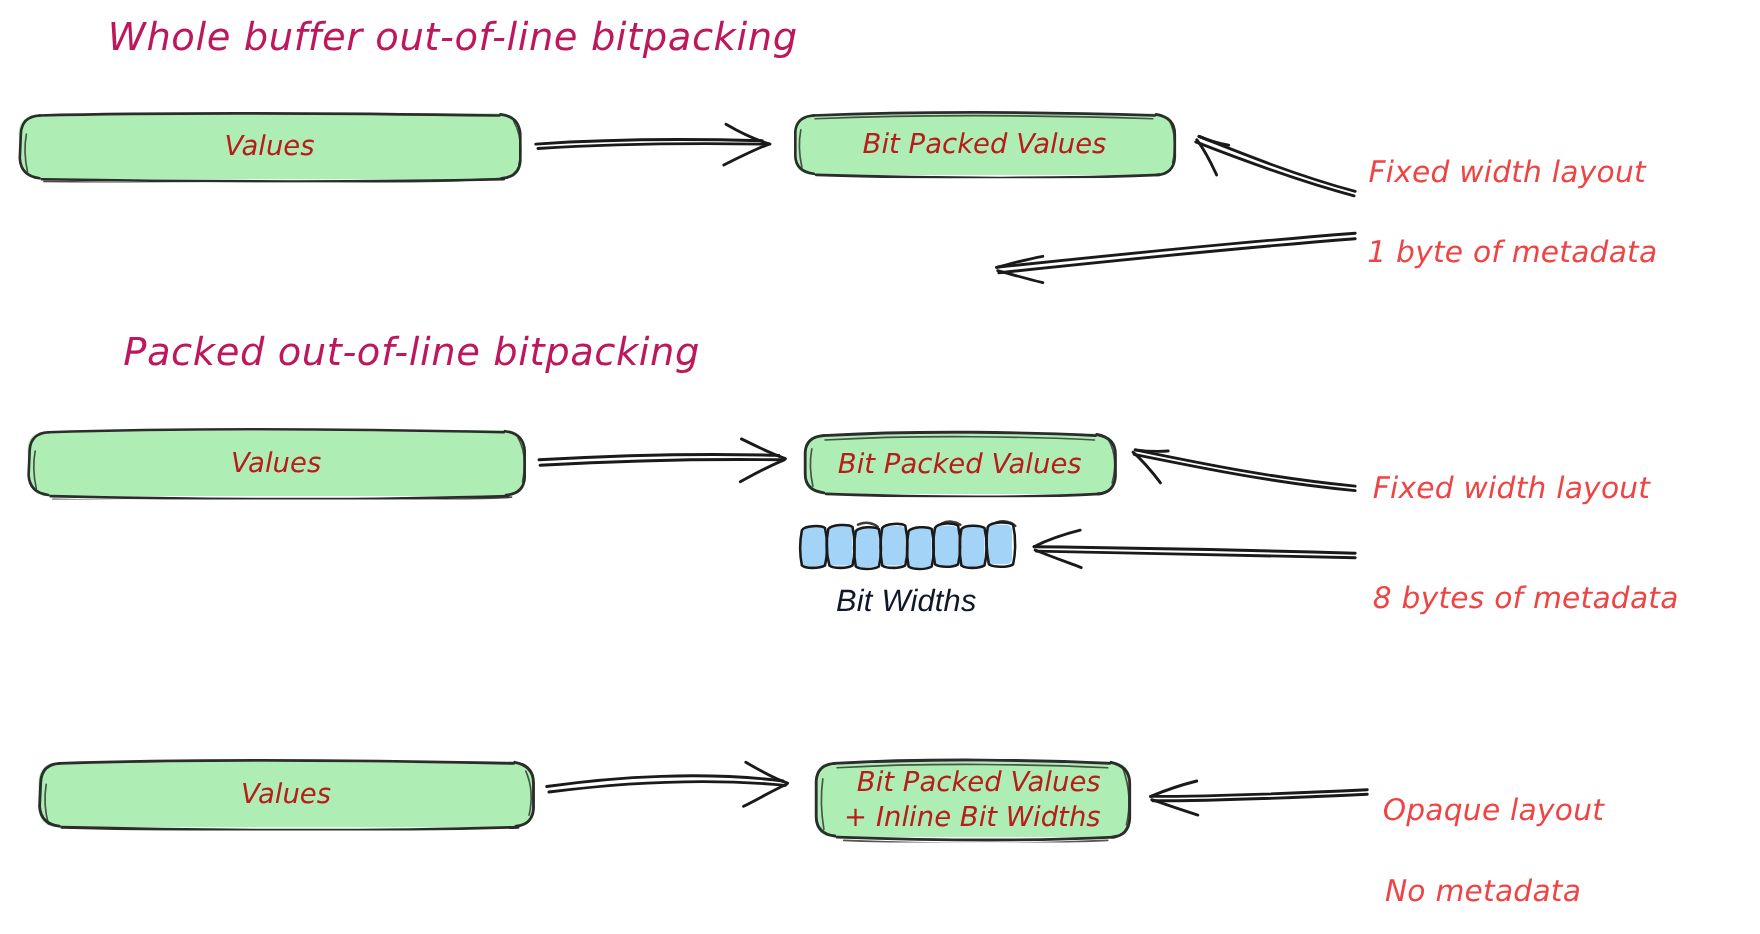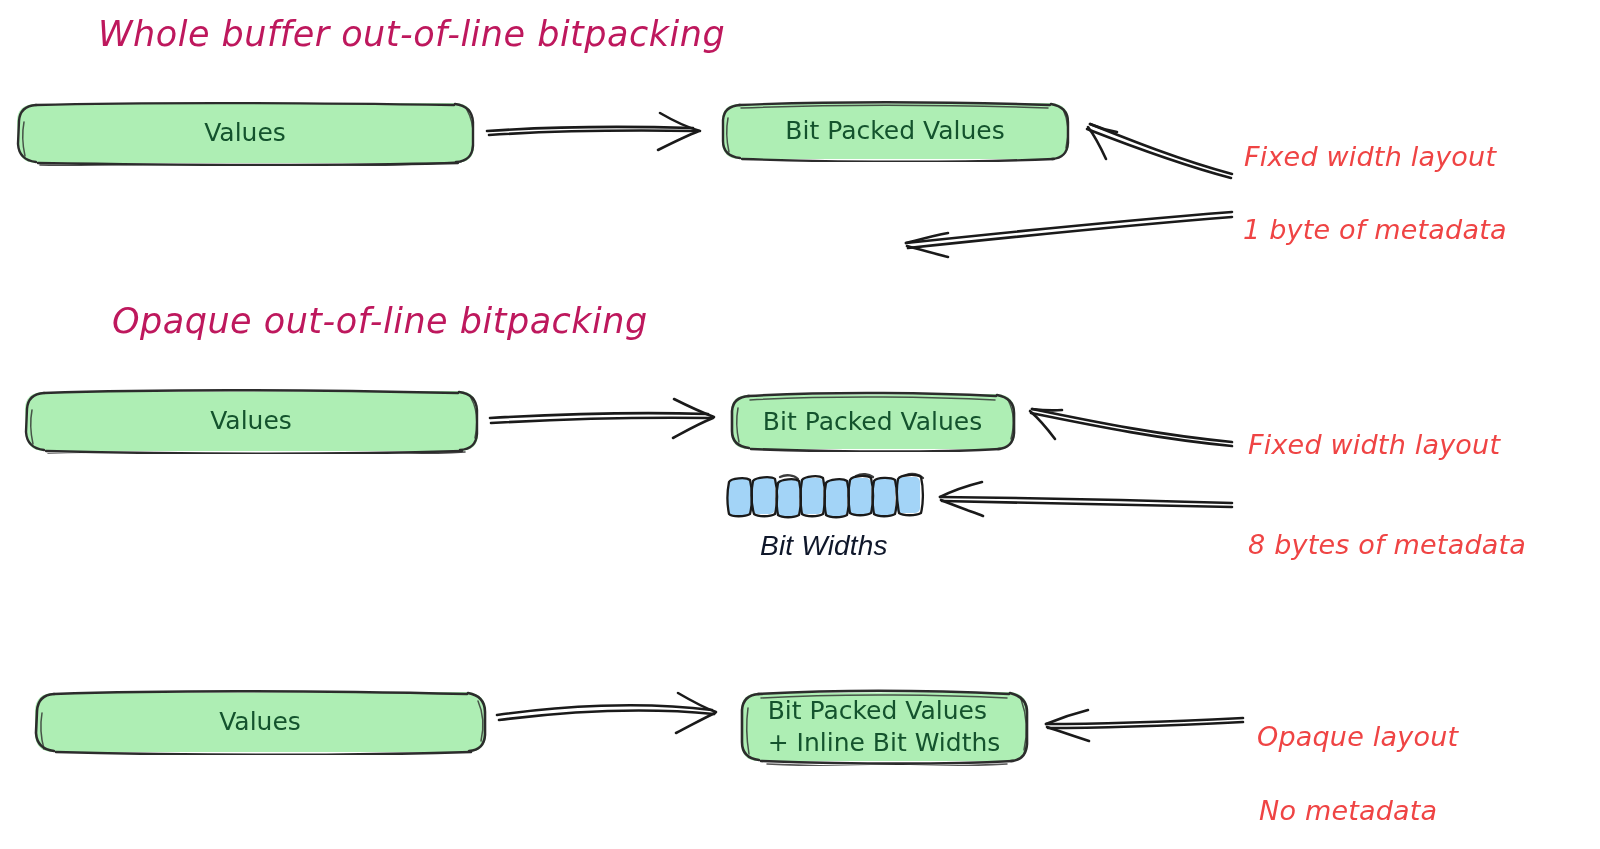--- a/index.html
+++ b/index.html
@@ -38,22 +38,23 @@
     font-size: 35px;
     font-style: italic;
     font-weight: 400;
     color: #be185d;
     letter-spacing: 0.5px;
     margin-left: 34px;
   }
   .boxlabel {
     font-family: "DejaVu Sans", sans-serif;
     font-size: 25px;
-    color: #14532d;
-    text-align: left;
+    font-style: italic;
+    color: #b91c1c;
+    text-align: right;
     line-height: 1.28;
   }
   .annot {
     font-family: "DejaVu Sans", sans-serif;
     font-size: 27px;
     font-style: italic;
     color: #ef4444;
     margin-top: 13px;
   }
   .caption {
@@ -180,21 +181,21 @@
       <path d="M345,9 Q353,26 348,48" fill="none" stroke="#2c2c2c" stroke-width="1.5" stroke-linecap="round" opacity="0.8"></path>
     </svg>
     <span class="boxlabel">Bit Packed Values</span>
   </div>
 
 
   <div class="txt annot" style="left:1244px; top:128px;">Fixed width layout</div>
 
   <div class="txt annot" style="left:1243px; top:201px;">1 byte of metadata</div>
 
-  <div class="txt heading" style="left:78px; top:301px;">Opaque out-of-line bitpacking</div>
+  <div class="txt heading" style="left:78px; top:301px;">Packed out-of-line bitpacking</div>
 
   <div class="box" style="left:22px; top:388px; width:458px; height:66px;">
     <svg class="boxshape" viewBox="0 0 458 66" preserveAspectRatio="none" xmlns="http://www.w3.org/2000/svg">
       <path d="M20,4 L438,3 Q454,4 455,20 L456,48 Q455,62 439,63 L21,63 Q5,62 4,46 L3,20 Q4,5 20,4 Z" fill="#aeeeb4" stroke="none"></path>
       <path d="M22,5 C140,1 300,2 436,5" fill="none" stroke="#2c2c2c" stroke-width="2.4" stroke-linecap="round"></path>
       <path d="M437,4 Q454,6 455,22 L455,46 Q454,61 438,62" fill="none" stroke="#2c2c2c" stroke-width="2.4" stroke-linecap="round"></path>
       <path d="M440,63 C310,67 150,66 24,63" fill="none" stroke="#2c2c2c" stroke-width="2.4" stroke-linecap="round"></path>
       <path d="M22,62 Q5,60 4,44 L5,21 Q6,6 22,5" fill="none" stroke="#2c2c2c" stroke-width="2.4" stroke-linecap="round"></path>
       <path d="M443,64 C320,70 160,69 26,66" fill="none" stroke="#2c2c2c" stroke-width="1.6" stroke-linecap="round" opacity="0.85"></path>
       <path d="M10,22 Q7,38 11,56" fill="none" stroke="#2c2c2c" stroke-width="1.5" stroke-linecap="round" opacity="0.8"></path>

